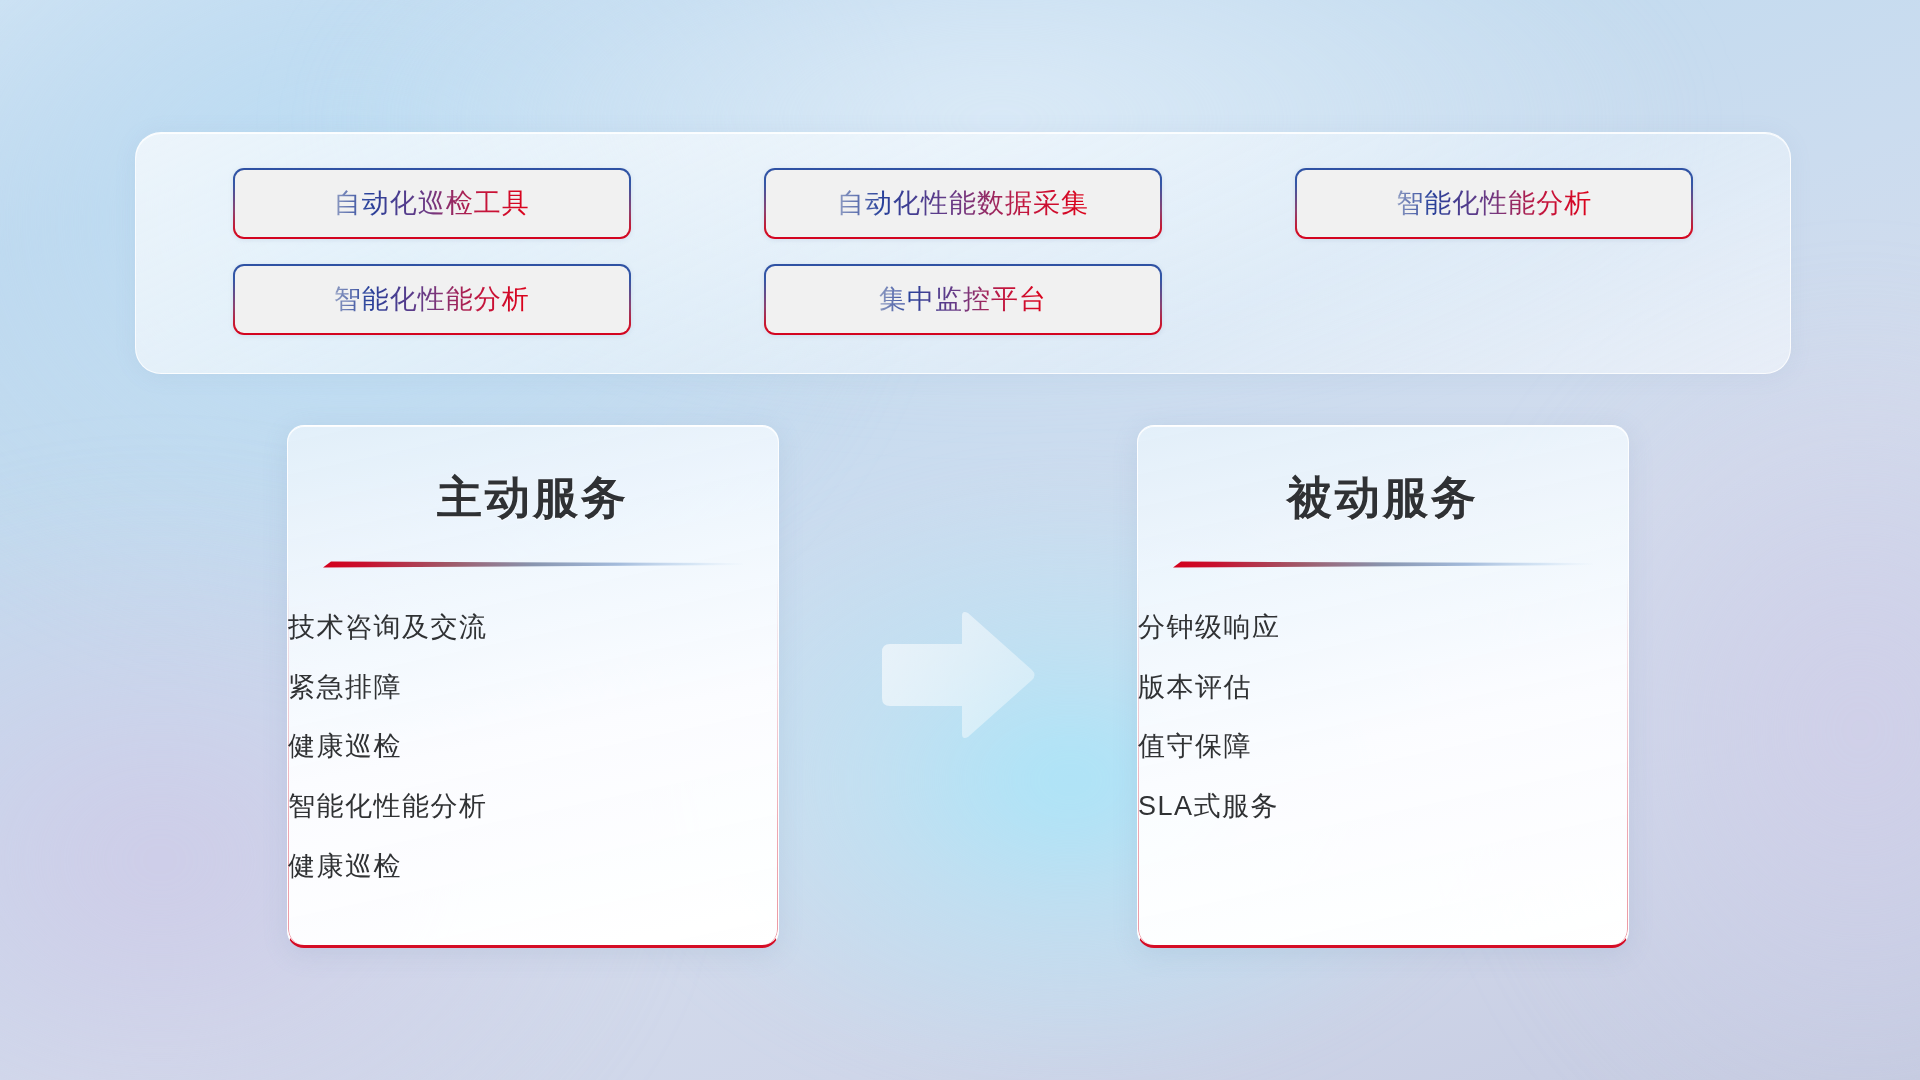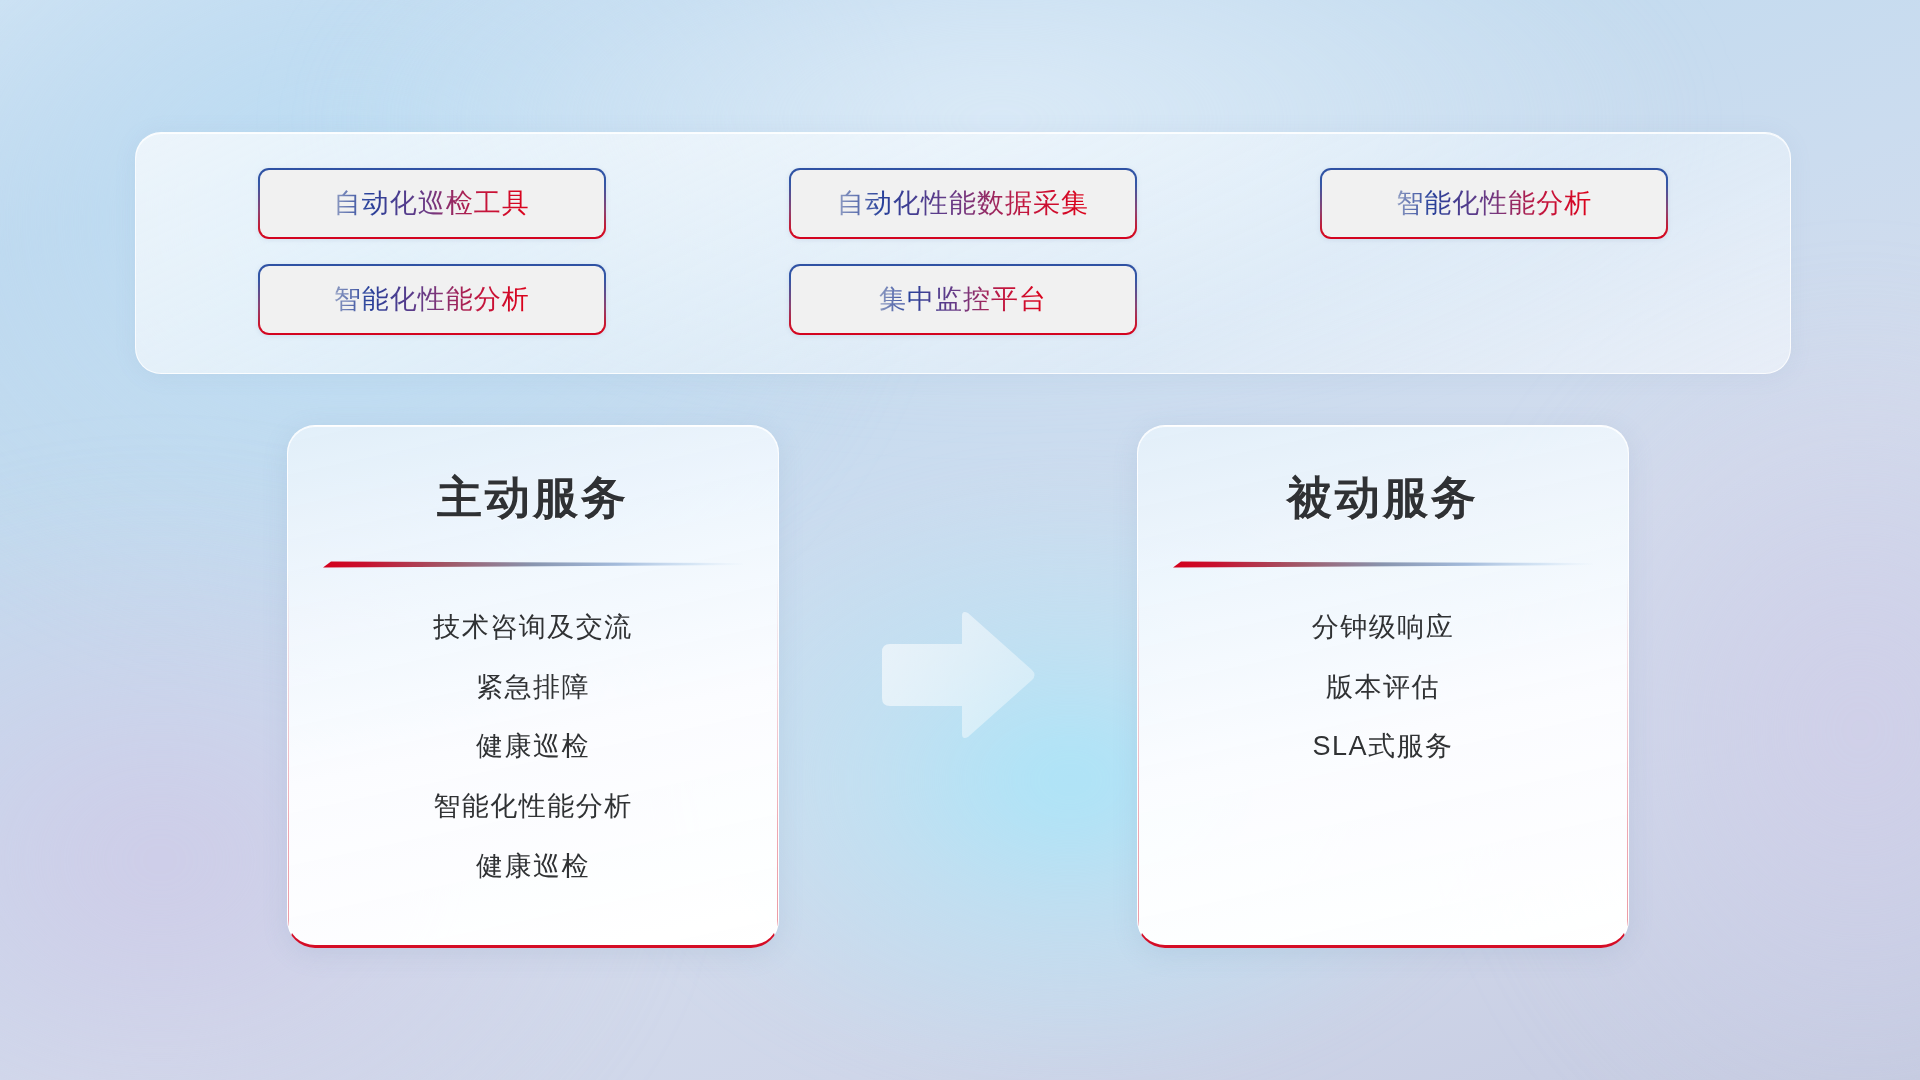--- a/index.html
+++ b/index.html
@@ -85,21 +85,21 @@
     grid-template-columns: repeat(3, 1fr);
     grid-template-rows: repeat(2, 1fr);
     align-items: center;
     justify-items: center;
     padding: 22px 30px 26px 30px;
   }
 
   
   .chip {
     position: relative;
-    width: 348px;
+    width: 398px;
     height: 71px;
     border-radius: 11px;
     padding: 2px;
     background: linear-gradient(180deg,
         #2e51a3 0%,
         #3457a6 22%,
         #8d4170 60%,
         #cf1228 88%,
         #d4021e 100%);
     box-shadow: 0 1px 5px rgba(90,120,160,0.14);
@@ -133,21 +133,21 @@
     color: transparent;
     -webkit-text-fill-color: transparent;
   }
 
   
   .card {
     position: absolute;
     width: 492px;
     height: 523px;
     top: 425px;
-    border-radius: 28px;
+    border-radius: 17px;
     background: linear-gradient(168deg,
         rgba(228,240,250,0.93) 0%,
         rgba(240,247,253,0.95) 26%,
         rgba(252,253,255,0.97) 58%,
         rgba(255,255,255,0.99) 100%);
     border: 1px solid rgba(255,255,255,0.9);
     border-bottom: 3px solid #d50d26;
     box-shadow: 0 6px 26px rgba(110,140,180,0.16),
                 inset 0 1px 0 rgba(255,255,255,0.9);
     overflow: hidden;
@@ -184,21 +184,20 @@
     margin: 32px auto 0 auto;
     width: 420px;
     height: 8px;
   }
   .card-rule svg { display: block; width: 100%; height: 100%; }
 
   .card-list {
     position: relative;
     margin-top: 30px;
     list-style: none;
-    text-align: center;
   }
   .card-list li {
     font-size: 27px;
     font-weight: 400;
     letter-spacing: 1.5px;
     color: #303234;
     padding: 15px 0;
     line-height: 1.1;
   }
 
@@ -330,17 +329,18 @@
             <stop offset="1" stop-color="#dbe9f7" stop-opacity="0.05"></stop>
           </linearGradient>
         </defs>
         <polygon points="0,7.6 8,1.6 420,3.1 420,5.0" fill="url(#ruleGradB)"></polygon>
       </svg>
     </div>
 
     <ul class="card-list">
       <li>分钟级响应</li>
       <li>版本评估</li>
+      <li>值守保障</li>
       <li>SLA式服务</li>
     </ul>
   </div>
 
 </div>
 
 </body></html>

